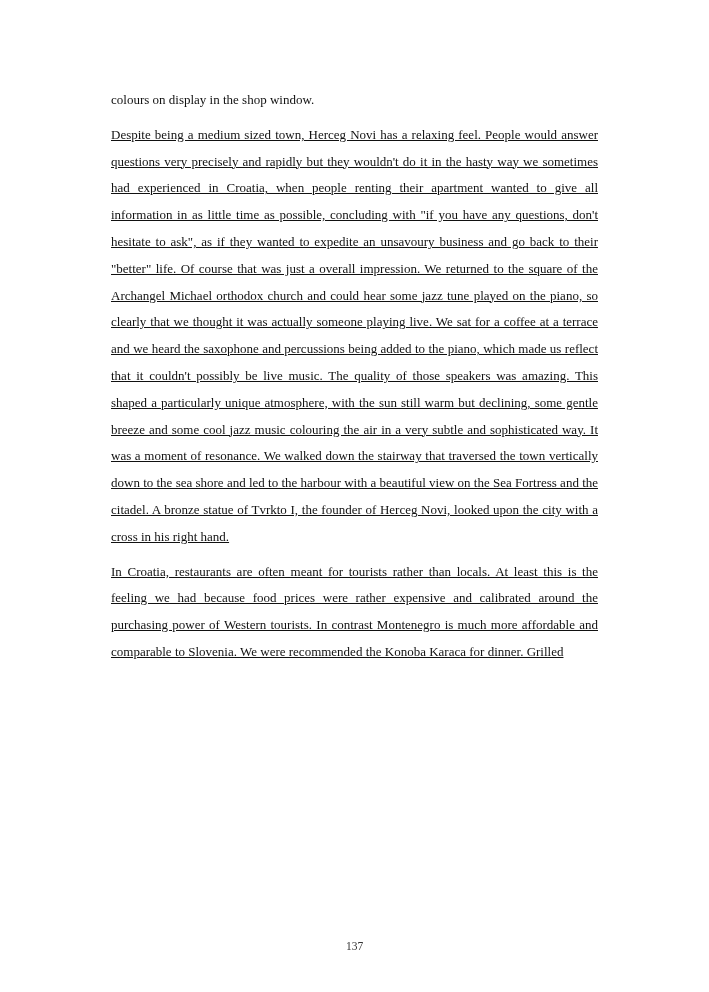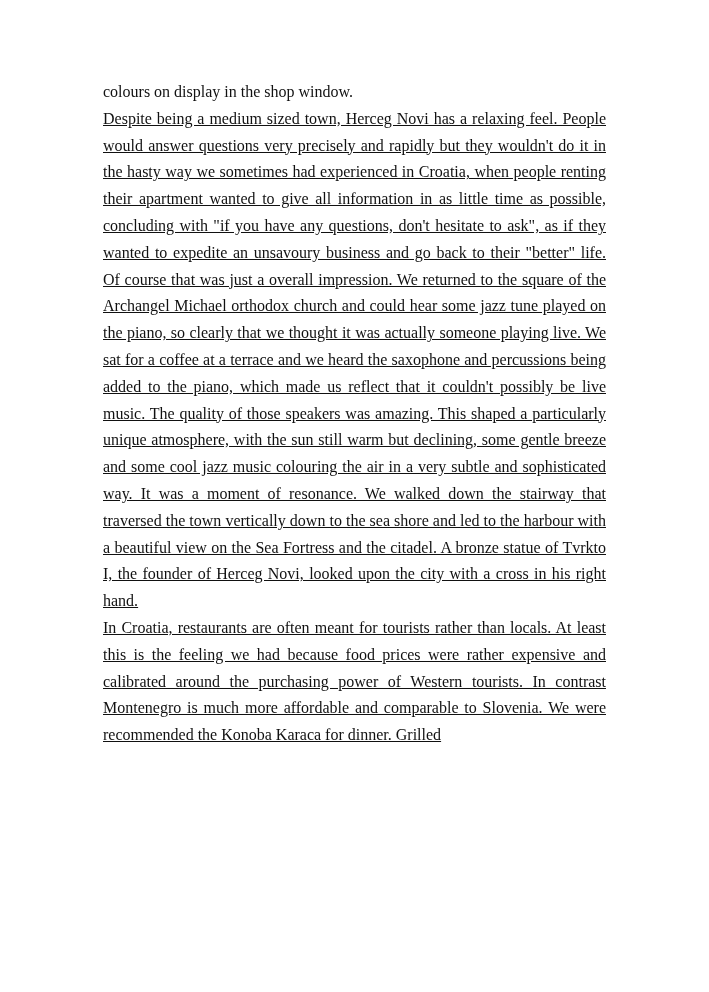--- a/index.html
+++ b/index.html
@@ -23,22 +23,22 @@
     height: 992px;
     background: #ffffff;
   }
   .text-column {
     position: absolute;
     left: 103px;
     top: 79px;
     width: 503px;
   }
   .para {
-    margin: 0;
-    font-size: 16px;
+    margin: 8px;
+    font-size: 13px;
     line-height: 26.8px;
     text-align: justify;
     text-justify: inter-word;
     color: #111111;
     hyphens: none;
   }
   .para + .para {
     margin-top: 0;
     text-decoration: underline;
   }
@@ -55,13 +55,14 @@
 </style>
 </head>
 <body>
 
 <div class="page">
   <div class="text-column">
     <p class="para">colours on display in the shop window.</p>
     <p class="para">Despite being a medium sized town, Herceg Novi has a relaxing feel. People would answer questions very precisely and rapidly but they wouldn't do it in the hasty way we sometimes had experienced in Croatia, when people renting their apartment wanted to give all information in as little time as possible, concluding with "if you have any questions, don't hesitate to ask", as if they wanted to expedite an unsavoury business and go back to their "better" life. Of course that was just a overall impression. We returned to the square of the Archangel Michael orthodox church and could hear some jazz tune played on the piano, so clearly that we thought it was actually someone playing live. We sat for a coffee at a terrace and we heard the saxophone and percussions being added to the piano, which made us reflect that it couldn't possibly be live music. The quality of those speakers was amazing. This shaped a particularly unique atmosphere, with the sun still warm but declining, some gentle breeze and some cool jazz music colouring the air in a very subtle and sophisticated way. It was a moment of resonance. We walked down the stairway that traversed the town vertically down to the sea shore and led to the harbour with a beautiful view on the Sea Fortress and the citadel. A bronze statue of Tvrkto I, the founder of Herceg Novi, looked upon the city with a cross in his right hand.</p>
     <p class="para">In Croatia, restaurants are often meant for tourists rather than locals. At least this is the feeling we had because food prices were rather expensive and calibrated around the purchasing power of Western tourists. In contrast Montenegro is much more affordable and comparable to Slovenia. We were recommended the Konoba Karaca for dinner. Grilled</p>
   </div>
+  <div class="page-number">137</div>
 </div>
 
 </body></html>

